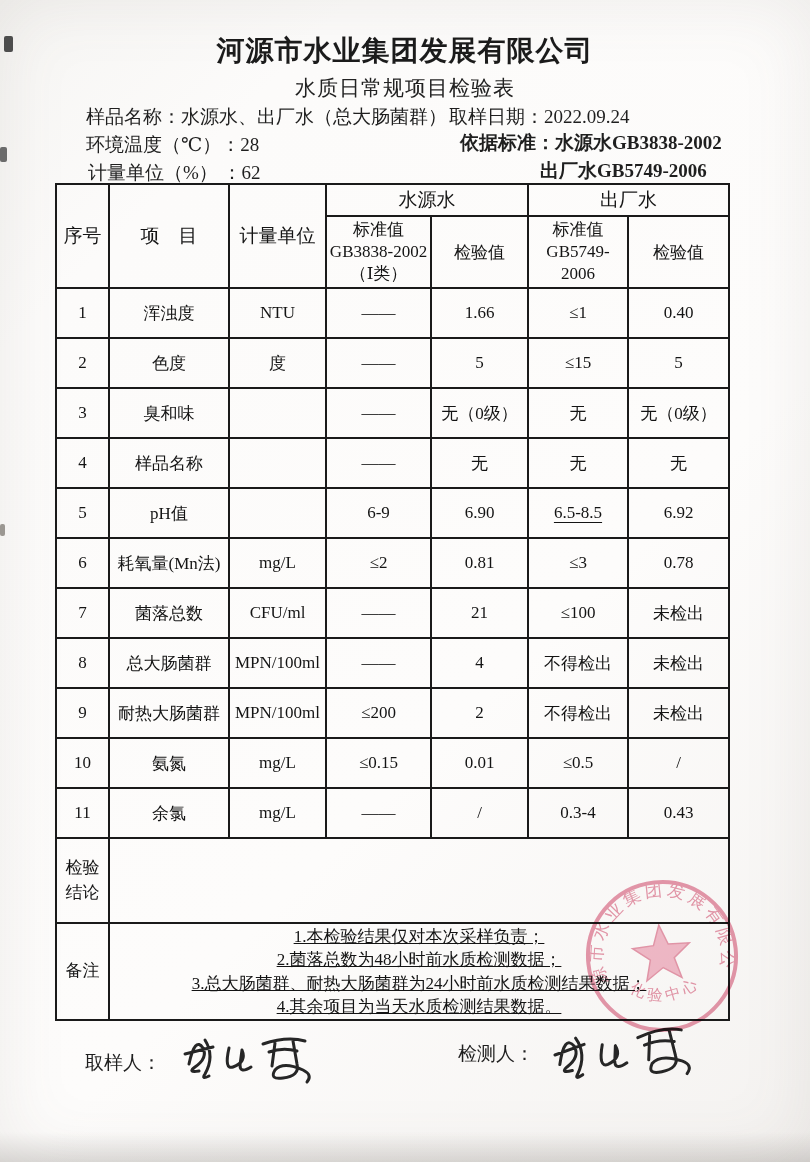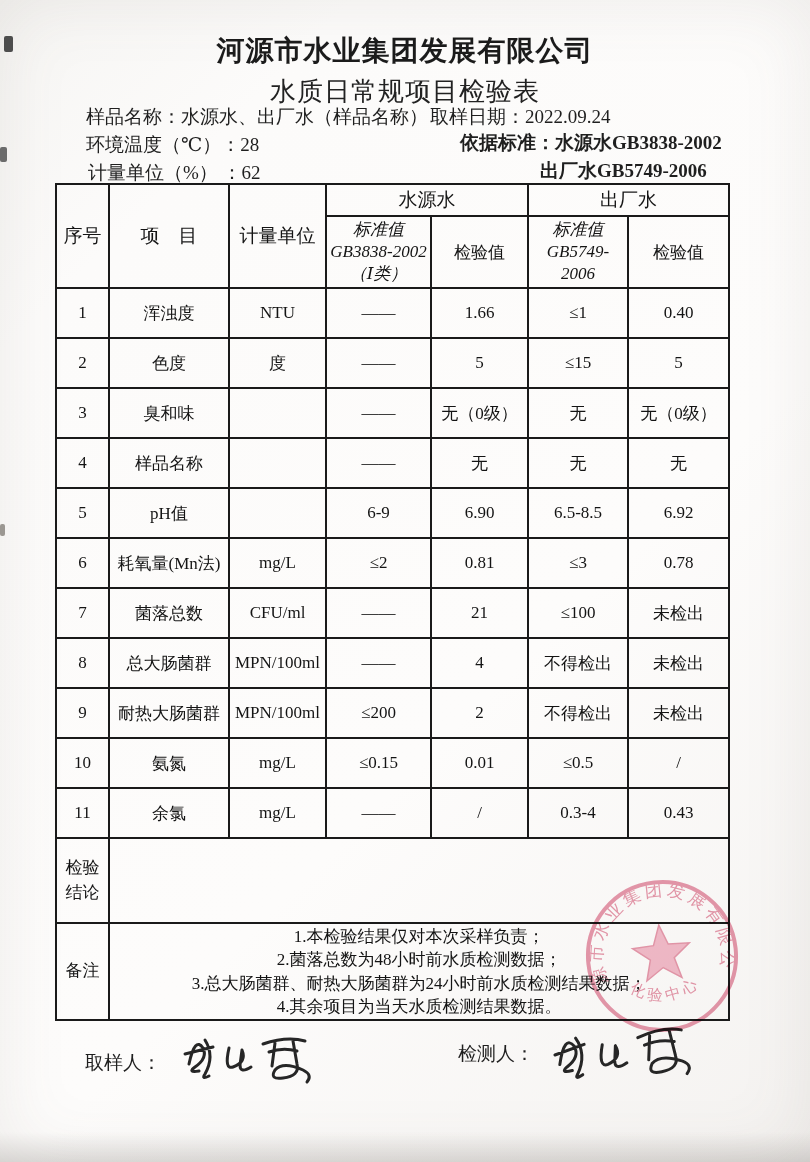--- a/index.html
+++ b/index.html
@@ -26,21 +26,21 @@
 
   
   .company-title{
     position:absolute;left:0;top:32px;width:810px;text-align:center;
     font-family:"Liberation Sans","DejaVu Sans",sans-serif;
     font-size:28px;font-weight:700;letter-spacing:1px;color:#1b1b1b;
   }
   .doc-title{
     position:absolute;left:0;top:74px;width:810px;text-align:center;
     font-family:"Liberation Sans","DejaVu Sans",sans-serif;
-    font-size:26px;font-weight:400;letter-spacing:1px;color:#222;
+    font-size:21px;font-weight:400;letter-spacing:1px;color:#222;
   }
   .info-line{position:absolute;font-size:19px;color:#1f1f1f;white-space:nowrap;}
   .line-sample{left:86px;top:104px;}
   .line-temp{left:86px;top:132px;}
   .line-humidity{left:88px;top:160px;}
   .line-standard{left:460px;top:130px;font-weight:600;}
   .line-standard2{left:540px;top:158px;font-weight:600;}
   .sample-date{margin-left:2px;margin-top:20px;}
 
   
@@ -53,32 +53,32 @@
     border:2px solid #1a1a1a;
     text-align:center;vertical-align:middle;
     font-weight:400;font-size:17px;color:#141414;
     padding:0 2px;overflow:hidden;
   }
   tr.h-group{height:32px;}
   tr.h-sub{height:72px;}
   tr.h-group th{font-size:19px;border-radius:13px;}
   th.bold,td.bold{font-weight:700;}
   .pre{white-space:pre-line;line-height:1.25;}
-  th.std-h{font-size:15.5px;line-height:1.3;font-style:italic;}
+  th.std-h{font-size:15.5px;line-height:1.3;}
   tbody.results tr{height:50px;}
   td.c-item{text-align:left;padding-left:12px;}
   td.c-unit{font-size:16.5px;}
   td.c-fval{font-weight:700;}
-  td.u{text-underline-offset:4px;}
+  td.u{text-decoration:underline;text-underline-offset:4px;}
   tr.r-concl{height:85px;}
   tr.r-remarks{height:97px;}
   td.label-cell{font-size:18px;line-height:1.45;border-radius:26px;}
   td.remarks-cell{
     text-align:left;vertical-align:middle;padding:4px 6px 4px 8px;
-    font-size:17.5px;line-height:1.38;
+    font-size:17.5px;line-height:1.38;text-decoration:underline;
   }
   .remark-line{white-space:nowrap;}
 
   
   .footer-label{position:absolute;font-size:19px;color:#1f1f1f;margin-top:7px;}
   .sampler-label{left:85px;top:1043px;}
   .tester-label{left:458px;top:1034px;}
   .sig{position:absolute;}
   .sig-1{left:175px;top:1020px;}
   .sig-2{left:545px;top:1012px;transform:rotate(-5deg);}
@@ -93,21 +93,21 @@
 <div class="page">
 
   <div class="scan-mark mark-1"></div>
   <div class="scan-mark mark-2"></div>
   <div class="scan-mark mark-3"></div>
 
   <div class="company-title">河源市水业集团发展有限公司</div>
   <div class="doc-title">水质日常规项目检验表</div>
 
   <div class="info-line line-sample">
-    <span>样品名称：</span><span>水源水、出厂水（样品名称）</span><span class="sample-date">取样日期：</span><span>2022.09.24</span>
+    <span>样品名称：</span><span>水源水、出厂水（总大肠菌群）</span><span class="sample-date">取样日期：</span><span>2022.09.24</span>
   </div>
   <div class="info-line line-temp">
     <span>环境温度（℃）：</span><span>28</span>
   </div>
   <div class="info-line line-standard">
     <span>依据标准：</span><span>水源水GB3838-2002</span>
   </div>
   <div class="info-line line-humidity">
     <span>计量单位（%） ：</span><span>62</span>
   </div>

